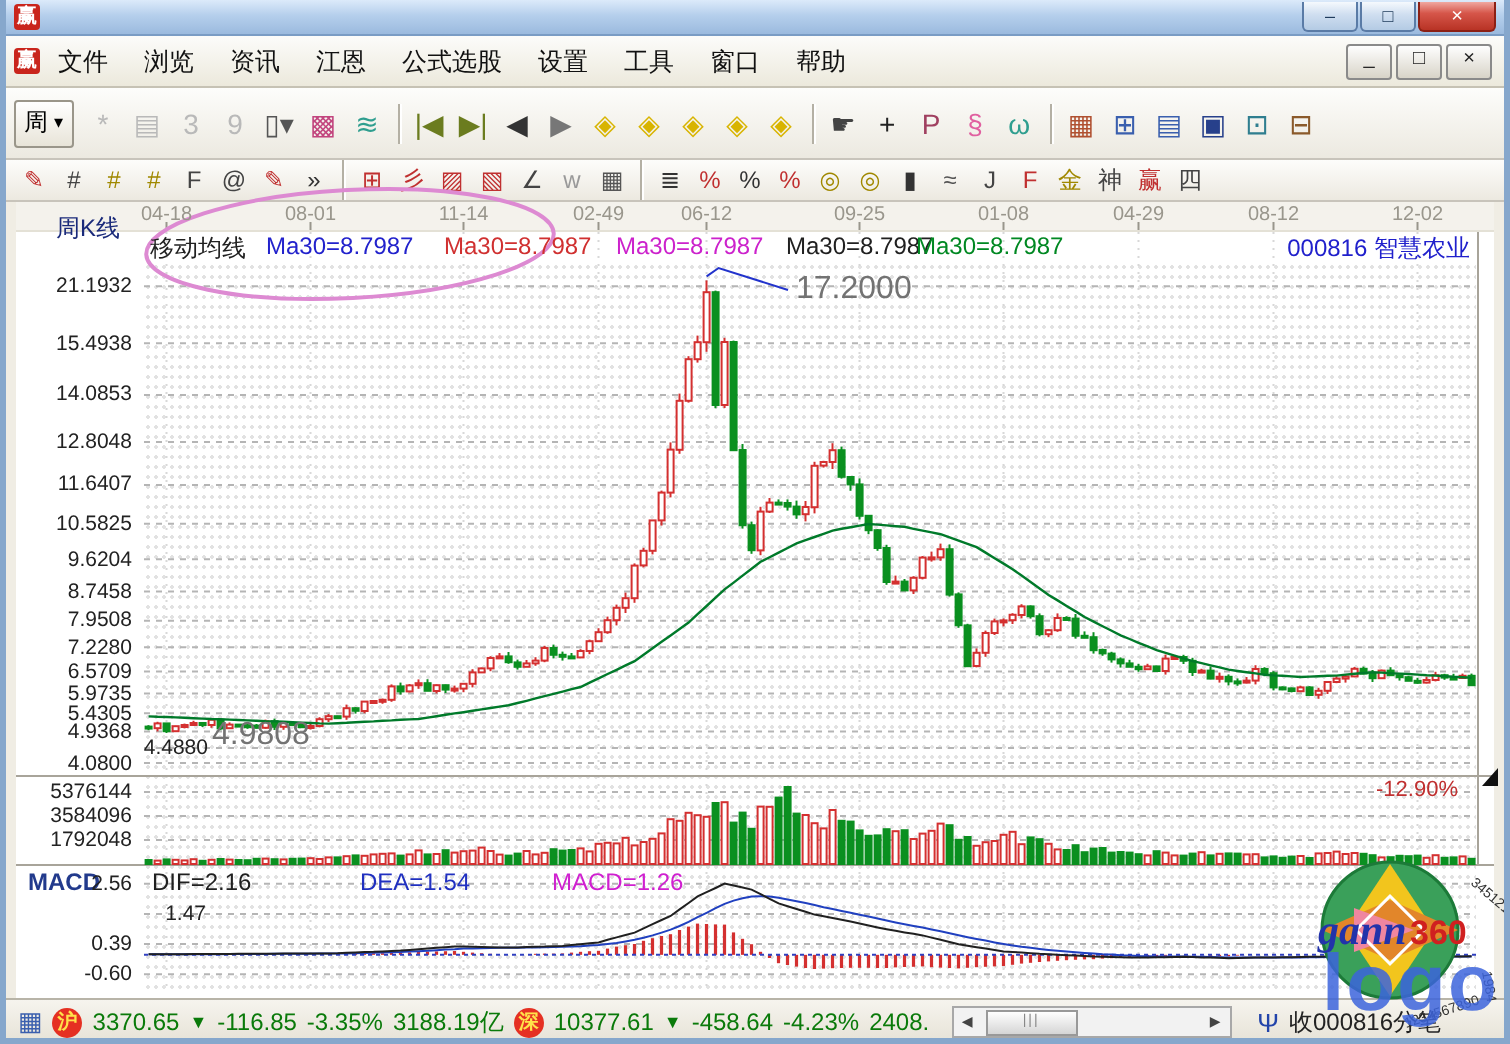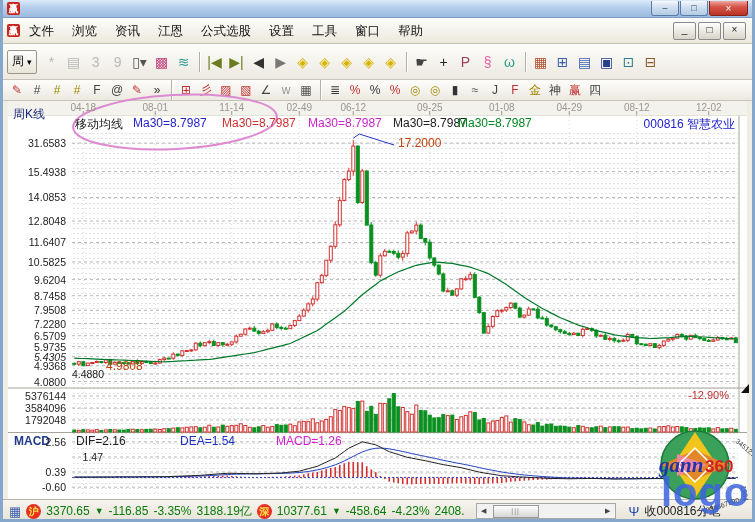--- a/index.html
+++ b/index.html
@@ -38,25 +38,25 @@
   .tsep{width:1px;height:20px;background:#b4b0a4;box-shadow:1px 0 0 #fff;margin:0 4px;}
   
   .chart-area{position:relative;margin:0 5px;height:398px;background:#fff;overflow:visible;}
   .dates-strip{position:absolute;left:0;right:0;top:0;height:14px;background:#f4f2ec;border-bottom:1px solid #e4e1d6;}
   .plot-texture{position:absolute;left:64px;top:30px;width:666px;height:365px;
     background-image:radial-gradient(circle,#e2e2e2 0.8px,transparent 0.9px);background-size:4px 5px;}
   #chart-svg{position:absolute;left:0;top:0;overflow:visible;}
   .clab{position:absolute;white-space:nowrap;}
   .axis-label{left:0;width:58px;text-align:right;font-size:10.5px;color:#222;}
   .datelab{font-size:10px;color:#99968c;text-align:center;width:40px;}
-  .pane-label{left:5px;top:5px;font-size:12px;color:#1a2a7a;}
+  .pane-label{left:20px;top:5px;font-size:12px;color:#1a2a7a;}
   .ma-prefix{left:67px;top:15px;font-size:12px;color:#202020;}
   .ma-val{top:15px;font-size:12px;}
   .stock-label{right:12px;top:15px;font-size:12px;color:#2020cc;}
-  .anno{font-size:12px;color:#c2410c;}
+  .anno{font-size:16px;color:#737373;}
   .volpct{font-size:11px;color:#c03030;}
   .macd-label{left:6px;top:333px;font-size:12px;color:#223a8c;font-weight:bold;}
   .macd-val{top:333px;font-size:12px;}
   .grid{stroke:#b5b5b5;stroke-dasharray:3 3;stroke-width:1;}
   .vgrid{stroke:#d8d8d8;stroke-dasharray:1 3;stroke-width:1;}
   .sepline{stroke:#a8a49a;stroke-width:1;}
   .tickmark{stroke:#99968c;stroke-width:1;}
   .ma-line{fill:none;stroke:#007a2a;stroke-width:1.2;}
   .dif-line{fill:none;stroke:#202020;stroke-width:1;}
   .dea-line{fill:none;stroke:#2040c0;stroke-width:1;}
@@ -806,33 +806,33 @@
     <div class="clab volpct" style="left:680px;top:288px;">-12.90%</div>
     <div class="clab macd-label">MACD</div>
     <div class="clab macd-val" style="left:68px;color:#202020;">DIF=2.16</div>
     <div class="clab macd-val" style="left:172px;color:#2030c0;">DEA=1.54</div>
     <div class="clab macd-val" style="left:268px;color:#d020d0;">MACD=1.26</div>
   <div class="clab ma-val" style="left: 125px; color: rgb(34, 34, 204);">Ma30=8.7987</div>
       <div class="clab ma-val" style="left: 214px; color: rgb(208, 48, 48);">Ma30=8.7987</div>
       <div class="clab ma-val" style="left: 300px; color: rgb(204, 34, 204);">Ma30=8.7987</div>
       <div class="clab ma-val" style="left: 385px; color: rgb(32, 32, 32);">Ma30=8.7987</div>
       <div class="clab ma-val" style="left: 450px; color: rgb(0, 136, 34);">Ma30=8.7987</div>
-      <div class="clab axis-label" style="top: 36.0813px;">31.6583</div>
+      <div class="clab axis-label" style="top: 36.0813px;">21.1932</div>
       <div class="clab axis-label" style="top: 64.5812px;">15.4938</div>
       <div class="clab axis-label" style="top: 90.4894px;">14.0853</div>
       <div class="clab axis-label" style="top: 114.043px;">12.8048</div>
       <div class="clab axis-label" style="top: 135.456px;">11.6407</div>
       <div class="clab axis-label" style="top: 154.92px;">10.5825</div>
       <div class="clab axis-label" style="top: 172.617px;">9.6204</div>
       <div class="clab axis-label" style="top: 188.705px;">8.7458</div>
       <div class="clab axis-label" style="top: 203.328px;">7.9508</div>
       <div class="clab axis-label" style="top: 216.624px;">7.2280</div>
       <div class="clab axis-label" style="top: 228.71px;">6.5709</div>
       <div class="clab axis-label" style="top: 239.699px;">5.9735</div>
-      <div class="clab axis-label" style="top: 249.687px; font-style: italic;">5.4305</div>
+      <div class="clab axis-label" style="top: 249.687px;">5.4305</div>
       <div class="clab axis-label" style="top: 258.768px;">4.9368</div>
       <div class="clab axis-label" style="top: 267.024px; padding-left: 38px;">4.4880</div>
       <div class="clab axis-label" style="top: 274.528px;">4.0800</div>
       <div class="clab axis-label" style="top: 289px;">5376144</div>
       <div class="clab axis-label" style="top: 301px;">3584096</div>
       <div class="clab axis-label" style="top: 313px;">1792048</div>
       <div class="clab axis-label" style="top: 334.837px;">2.56</div>
       <div class="clab axis-label" style="top: 349.988px; margin-left: 37px;">1.47</div>
       <div class="clab axis-label" style="top: 365px;">0.39</div>
       <div class="clab axis-label" style="top: 380.151px;">-0.60</div>

